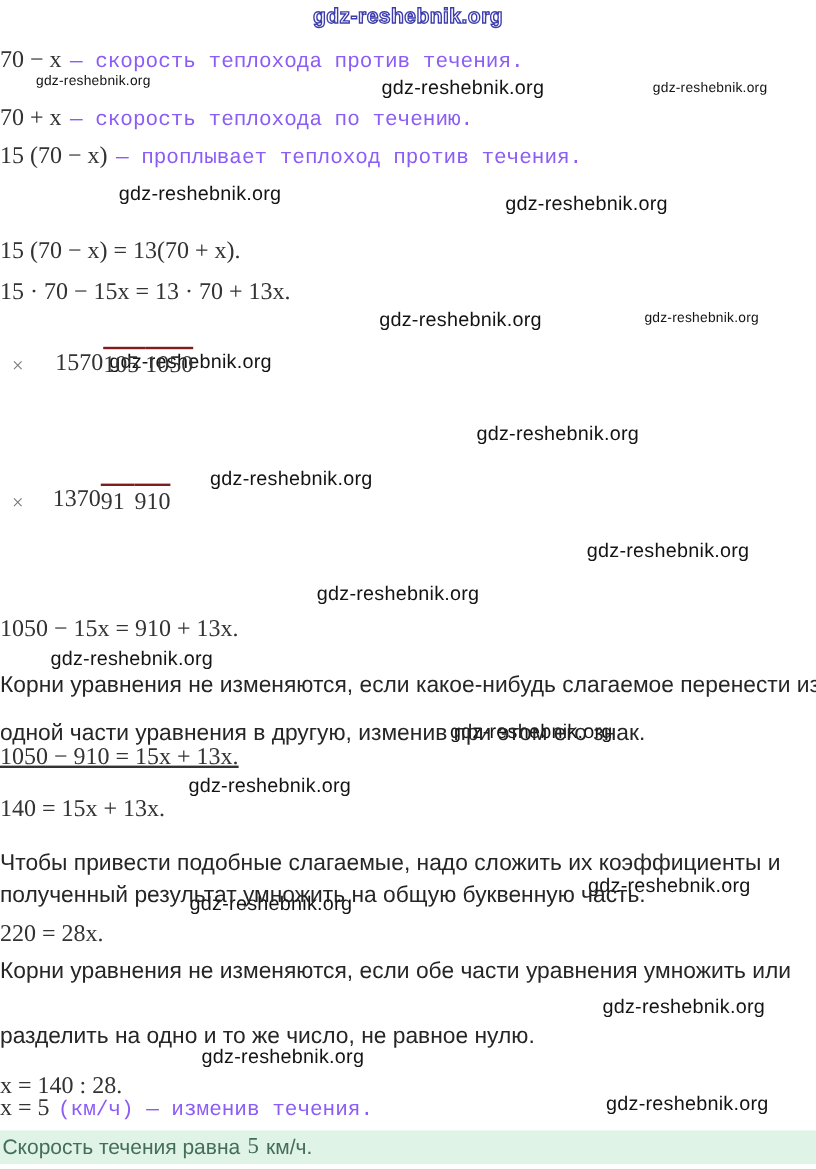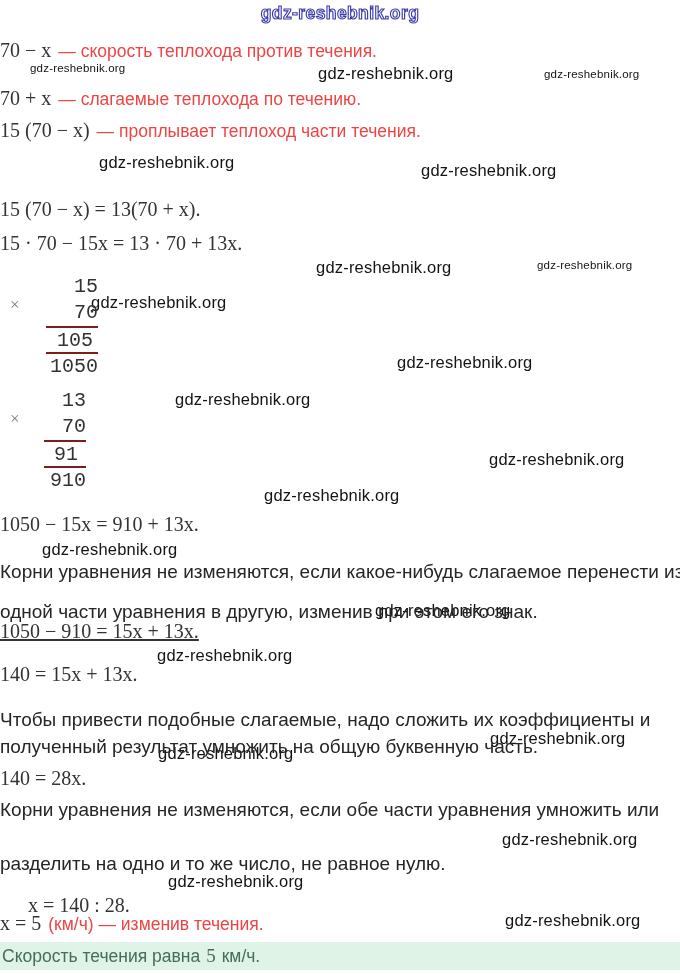--- a/index.html
+++ b/index.html
@@ -11,22 +11,22 @@
   }
   .page{position:absolute;left:0;top:0;width:680px;height:974px;}
 
   
   .eq{
     position:absolute;
     font-family:"Liberation Serif","DejaVu Serif",serif;
     font-size:20px;color:#333;white-space:nowrap;line-height:24px;
   }
   .eq .txt{
-    font-family:Liberation Sans, sans-serif;
-    font-size:17.5px;color:#ef4444;margin-left:7px;
+    font-family:Liberation Mono, monospace;
+    font-size:17.5px;color:#8b5cf6;margin-left:7px;
   }
 
   
   .ln{
     position:absolute;
     font-size:19px;color:#262626;white-space:nowrap;line-height:24px;
   }
 
   
   .wm{
@@ -43,22 +43,22 @@
     .wm-top{color:#ffffff;-webkit-text-stroke:1.15px #3c3cae;}
   }
 
   
   .mult{position:absolute;display:flex;}
   .mult .sign{
     font-family:"Liberation Serif","DejaVu Serif",serif;
     font-size:17px;color:#777;width:16px;margin-top:21px;
   }
   .mult .col{
-    display:flex;flex-direction:column;align-items:flex-end;
-    font-family:Liberation Mono, monospace;
+    display:flex;flex-direction:row;align-items:flex-end;
+    font-family:Liberation Serif, serif;
     font-size:20px;color:#333;
   }
   .mult .row{height:26px;line-height:26px;}
   .mult .prod{border-top:2px solid #7f1d1d;width:100%;text-align:right;box-sizing:border-box;}
   .mult-1 .col{width:52px;margin-left:20px;}
   .mult-2 .col{width:42px;margin-left:18px;}
   .mult-1 .partial{padding-right:5px;}
   .mult-2 .partial{padding-right:8px;}
 
   
@@ -98,24 +98,24 @@
   <div class="wm" style="left:490px;top:729px;">gdz-reshebnik.org</div>
   <div class="wm" style="left:158px;top:744px;">gdz-reshebnik.org</div>
   <div class="wm" style="left:502px;top:830px;">gdz-reshebnik.org</div>
   <div class="wm" style="left:168px;top:872px;">gdz-reshebnik.org</div>
   <div class="wm" style="left:505px;top:911px;">gdz-reshebnik.org</div>
 
   <div class="eq" style="left:0;top:38px;">
     <span>70 − x</span><span class="txt">— скорость теплохода против течения.</span>
   </div>
   <div class="eq" style="left:0;top:86px;">
-    <span>70 + x</span><span class="txt">— слагаемые теплохода по течению.</span>
+    <span>70 + x</span><span class="txt">— скорость теплохода по течению.</span>
   </div>
   <div class="eq" style="left:0;top:118px;">
-    <span>15 (70 − x)</span><span class="txt">— проплывает теплоход части течения.</span>
+    <span>15 (70 − x)</span><span class="txt">— проплывает теплоход против течения.</span>
   </div>
 
   <div class="eq" style="left:0;top:197px;font-family:Liberation Serif, serif;">15 (70 − x) = 13(70 + x).</div>
   <div class="eq" style="left:0;top:231px;">15 · 70 − 15x = 13 · 70 + 13x.</div>
 
   <div class="mult mult-1" style="left:10px;top:274px;">
     <div class="sign">×</div>
     <div class="col">
       <div class="row">15</div>
       <div class="row">70</div>
@@ -138,26 +138,26 @@
 
   <div class="ln" style="left:0;top:560px;">Корни уравнения не изменяются, если какое-нибудь слагаемое перенести из</div>
   <div class="ln" style="left:0;top:600px;">одной части уравнения в другую, изменив при этом его знак.</div>
 
   <div class="eq" style="left:0;top:619px;text-decoration:underline;">1050 − 910 = 15x + 13x.</div>
   <div class="eq" style="left:0;top:662px;">140 = 15x + 13x.</div>
 
   <div class="ln" style="left:0;top:708px;">Чтобы привести подобные слагаемые, надо сложить их коэффициенты и</div>
   <div class="ln" style="left:0;top:735px;">полученный результат умножить на общую буквенную часть.</div>
 
-  <div class="eq" style="left:0;top:766px;">140 = 28x.</div>
+  <div class="eq" style="left:0;top:766px;">220 = 28x.</div>
 
   <div class="ln" style="left:0;top:852px;">разделить на одно и то же число, не равное нулю.</div>
   <div class="ln" style="left:0;top:798px;">Корни уравнения не изменяются, если обе части уравнения умножить или</div>
 
-  <div class="eq" style="left:0;top:893px;margin-left:28px;">x = 140 : 28.</div>
+  <div class="eq" style="left:0;top:893px;">x = 140 : 28.</div>
 
   <div class="eq" style="left:0;top:911px;">
     <span>x = 5</span><span class="txt">(км/ч) — изменив течения.</span>
   </div>
 
   <div class="answer">
     <span>Скорость течения равна</span>
     <span class="val">5</span>
     <span>км/ч.</span>
   </div>

